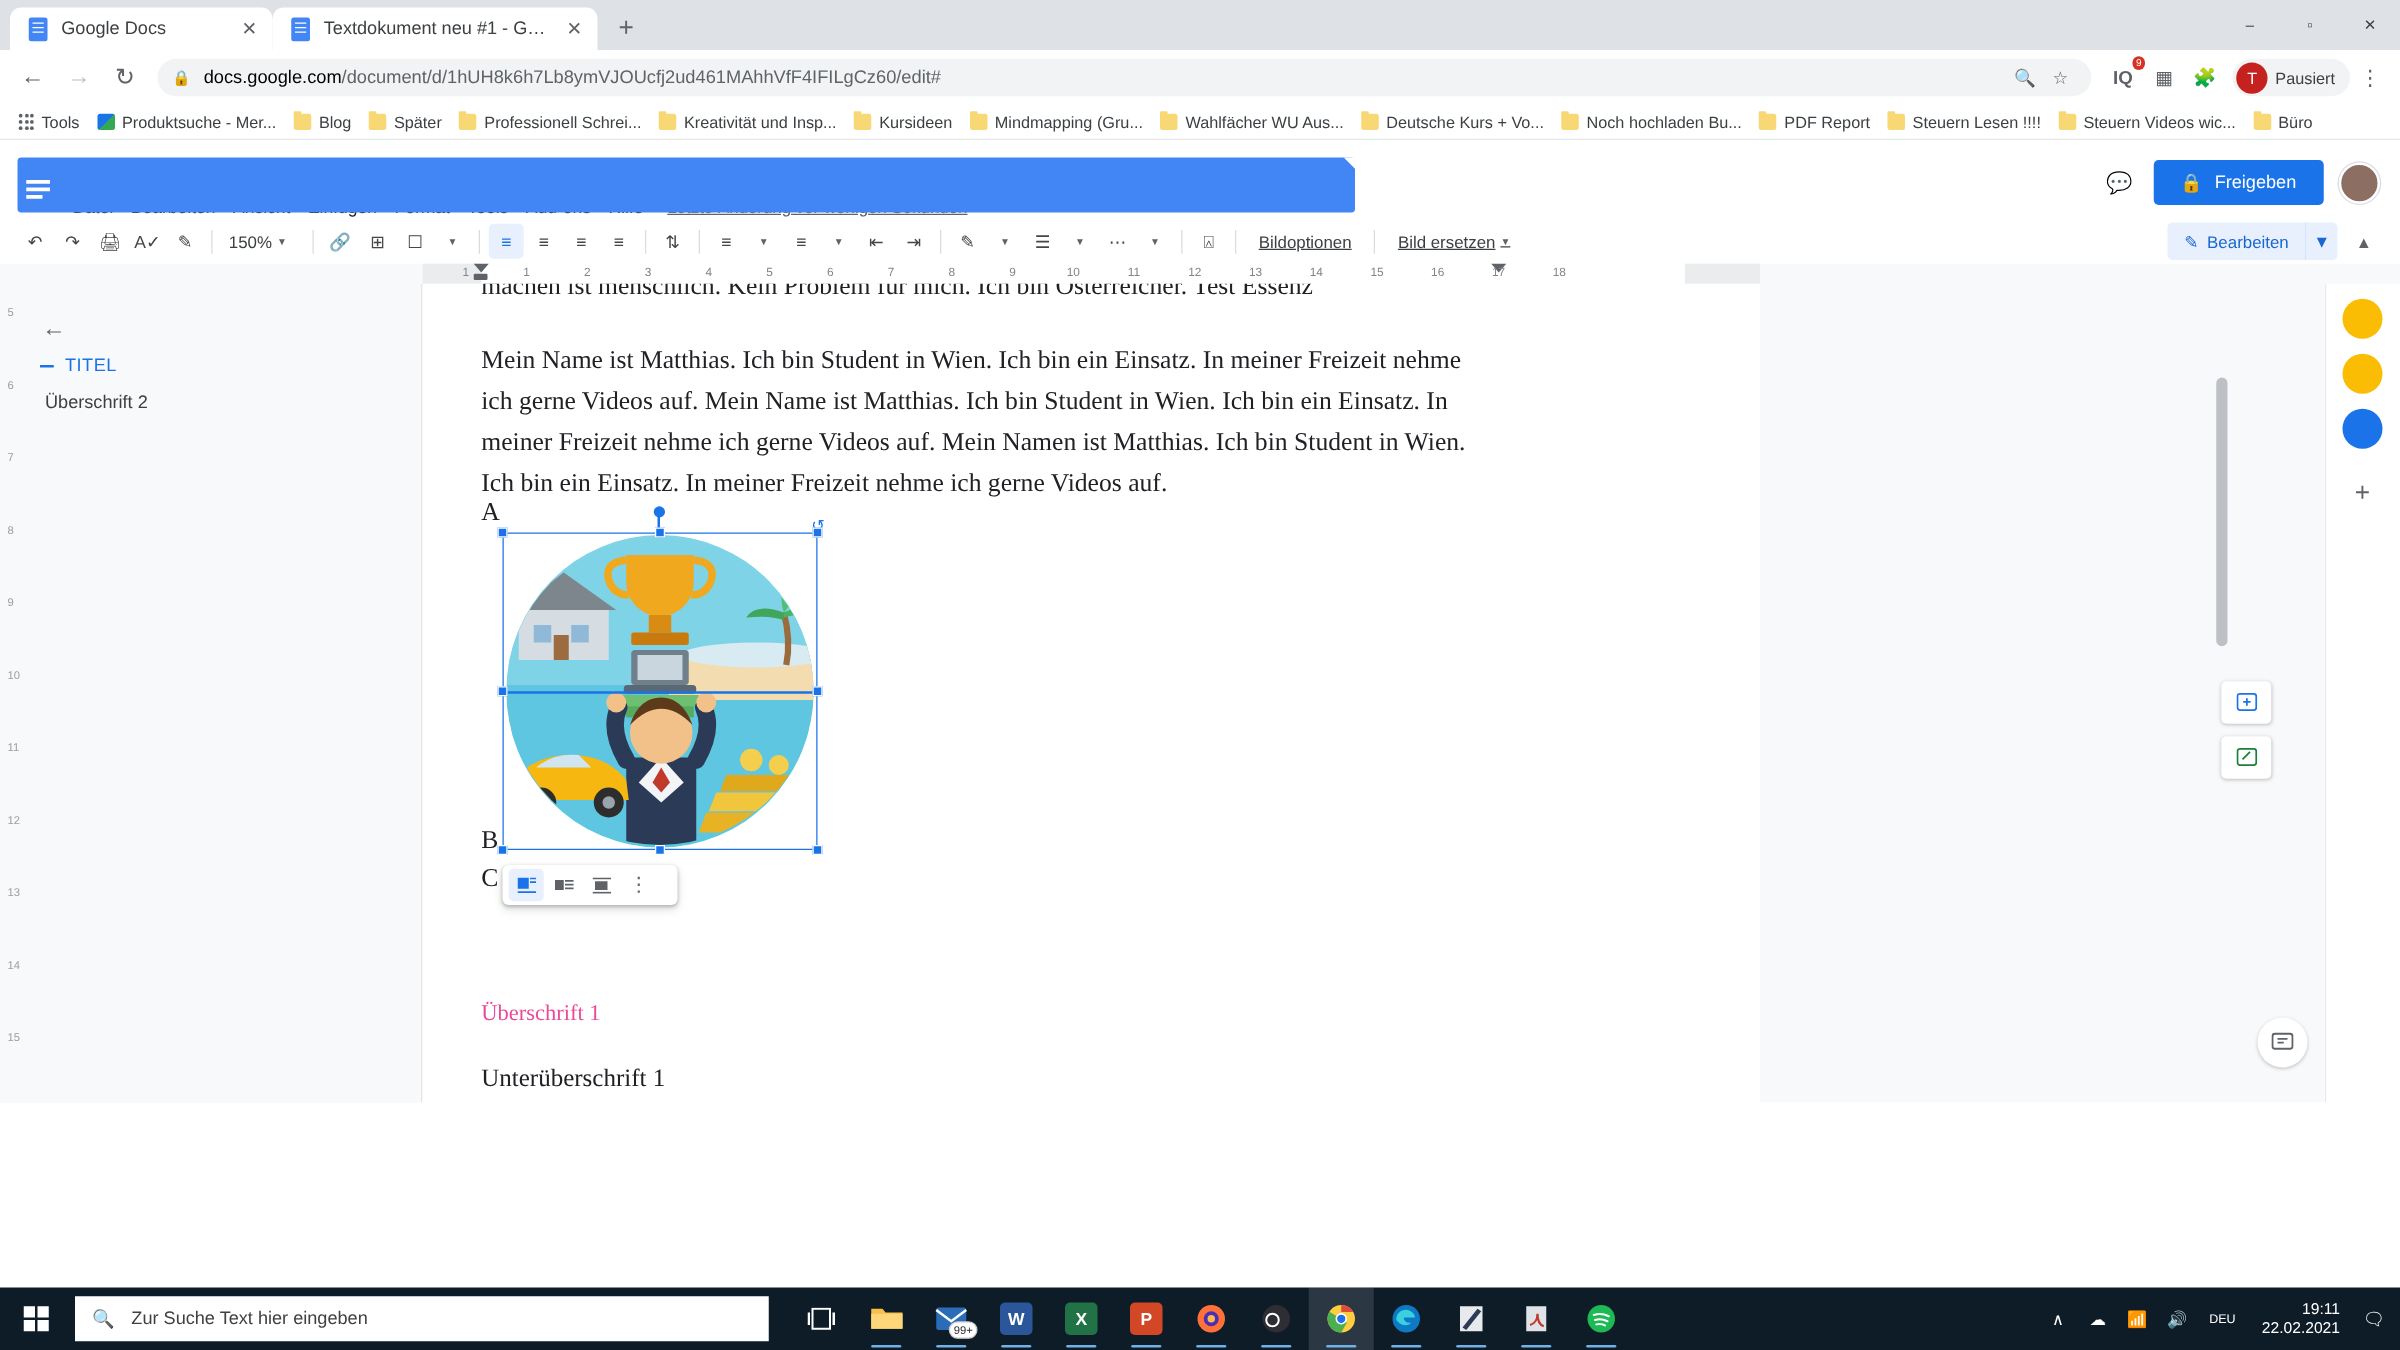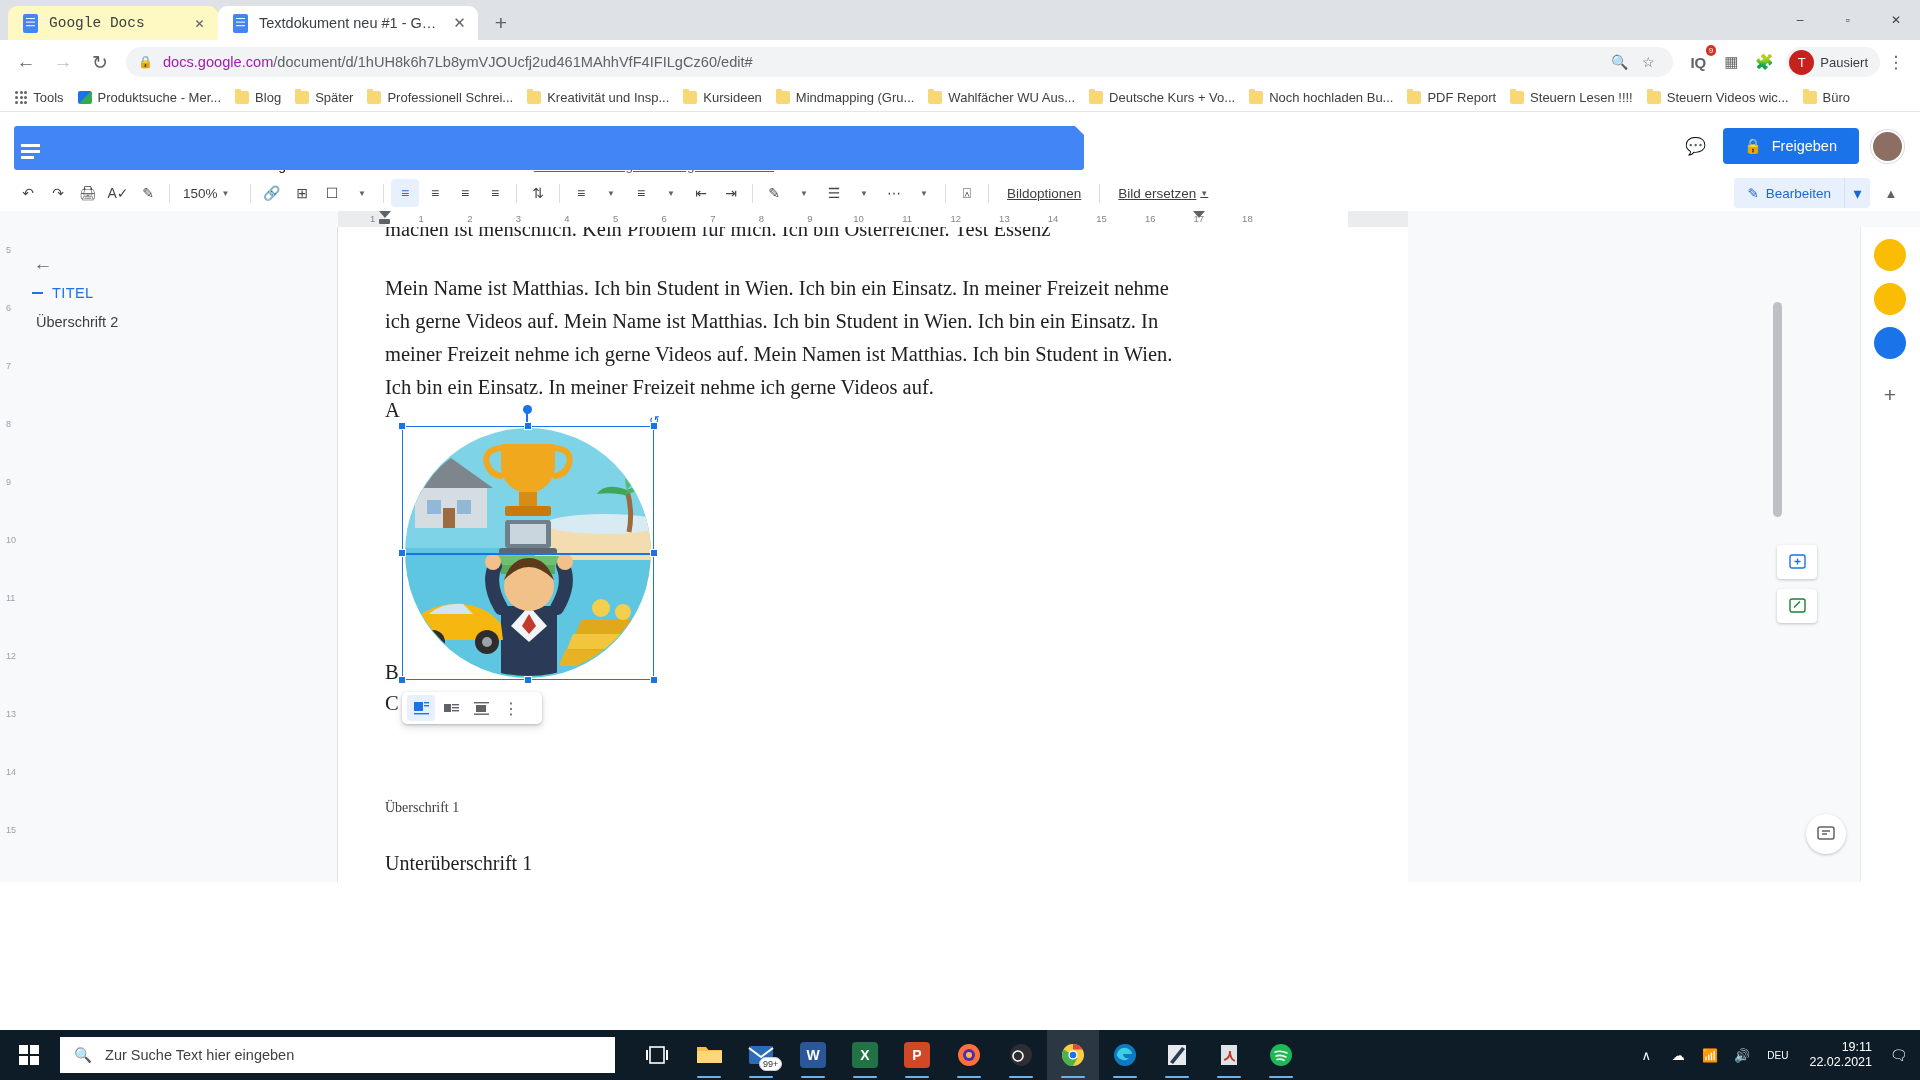--- a/index.html
+++ b/index.html
@@ -15,21 +15,21 @@
 
   .tabstrip {
     height:40px; background:#dee1e6;
     display:flex; align-items:flex-end; padding-left:8px; position:relative;
   }
   .tab {
     height:34px; display:flex; align-items:center; gap:9px;
     padding:0 10px 0 13px; border-radius:9px 9px 0 0;
     font-size:14.5px; color:#3c4043; position:relative; min-width:210px; max-width:260px;
   }
-  .tab.inactive { background:#fef9c3;font-family:Liberation Mono, monospace; }
+  .tab.inactive { background:#ffffff; }
   .tab.active { background:#fff; }
   .tab-favicon { width:19px; height:19px; flex:0 0 19px; display:flex; align-items:center; justify-content:center;}
   .docs-fav {
     width:15px;height:19px;background:#4285f4;border-radius:2px;position:relative;
   }
   .docs-fav:before{content:"";position:absolute;left:3px;top:4px;width:9px;height:1.6px;background:#fff;box-shadow:0 3.6px 0 #fff,0 7.2px 0 #fff;}
   .tab-title { flex:1; white-space:nowrap; overflow:hidden; text-overflow:ellipsis; font-size:14.5px;}
   .tab-close { width:17px;height:17px; display:flex;align-items:center;justify-content:center; font-size:15px; color:#5f6368; flex:0 0 17px;}
   .newtab { width:34px;height:34px; display:flex;align-items:center;justify-content:center;
     font-size:21px; color:#5f6368; margin-left:6px; font-weight:300;}
@@ -41,21 +41,21 @@
   }
   .navbtn { width:34px;height:34px;border-radius:50%; display:flex;align-items:center;justify-content:center;
     color:#5f6368; font-size:19px; flex:0 0 34px;}
   .navbtn.dim { color:#bdc1c6; }
   .urlbox {
     flex:1; height:30px; background:#f1f3f4; border-radius:15px;
     display:flex; align-items:center; gap:10px; padding:0 12px; margin:0 6px;
     font-size:14.6px; color:#202124;
   }
   .urlbox .lock { font-size:12px; color:#5f6368; }
-  .url-domain{ color:#a21caf; }
+  .url-domain{ color:#000000; }
   .url-rest { color:#5f6368; }
   .urlicons { display:flex; align-items:center; gap:2px; margin-left:auto;}
   .urlicons span{width:26px;height:26px;display:flex;align-items:center;justify-content:center;color:#5f6368;font-size:14px;}
   .omni-right { display:flex; align-items:center; gap:1px; }
   .omni-right .ic { width:32px;height:32px;border-radius:50%;display:flex;align-items:center;justify-content:center;
      color:#5f6368; font-size:15px;}
   .iq-badge{ position:relative; font-weight:700; font-size:13px; color:#5f6368;}
   .iq-badge .cnt{position:absolute;top:-1px;right:-2px;background:#d93025;color:#fff;border-radius:8px;font-size:8px;
      padding:0 3px;line-height:11px;font-weight:400;}
   .profile-pill {
@@ -160,21 +160,21 @@
   .anchor-stick{position:absolute;left:124px;top:-16px;width:1.6px;height:16px;background:#1a73e8;}
   .anchor-dot{position:absolute;left:121px;top:-21px;width:9px;height:9px;border-radius:50%;background:#1a73e8;}
   .rot-ico{position:absolute;right:-6px;top:-13px;color:#1a73e8;font-size:13px;}
 
   .img-toolbar{ position:absolute; left:402px; top:663px; width:140px; height:32px; background:#fff;
      border-radius:5px; box-shadow:0 1px 3px rgba(60,64,67,.3),0 4px 8px rgba(60,64,67,.15);
      display:flex; align-items:center; padding:0 5px; gap:2px;}
   .it{ width:28px;height:26px;border-radius:4px;display:flex;align-items:center;justify-content:center;color:#5f6368;}
   .it.sel{ background:#e8f0fe; }
 
-  .h1t{ position:absolute; left:47px; top:565px; font-size:14px; color:#404040; font-family:"Liberation Serif", serif;}
+  .h1t{ position:absolute; left:47px; top:565px; font-size:18px; color:#ec4899; font-family:"Liberation Serif", serif;}
   .h2t{ position:absolute; left:47px; top:620px; font-size:20px; color:#202124; font-family:"Liberation Serif", serif;}
 
   .scroll-v{ position:absolute; right:138px; top:75px; width:9px; height:215px; background:#bdc1c6; border-radius:5px;}
 
   
   .rail{ position:absolute; right:0; top:0; width:60px; height:100%; background:#fff; border-left:1px solid #e8eaed;}
   .rail-ico{ position:absolute; right:14px; width:32px;height:32px; border-radius:50%;
      display:flex;align-items:center;justify-content:center; }
   .float-card{ position:absolute; right:103px; width:40px;height:34px; background:#fff;
      box-shadow:0 1px 3px rgba(60,64,67,.3); border-radius:4px; display:flex;align-items:center;justify-content:center;}

